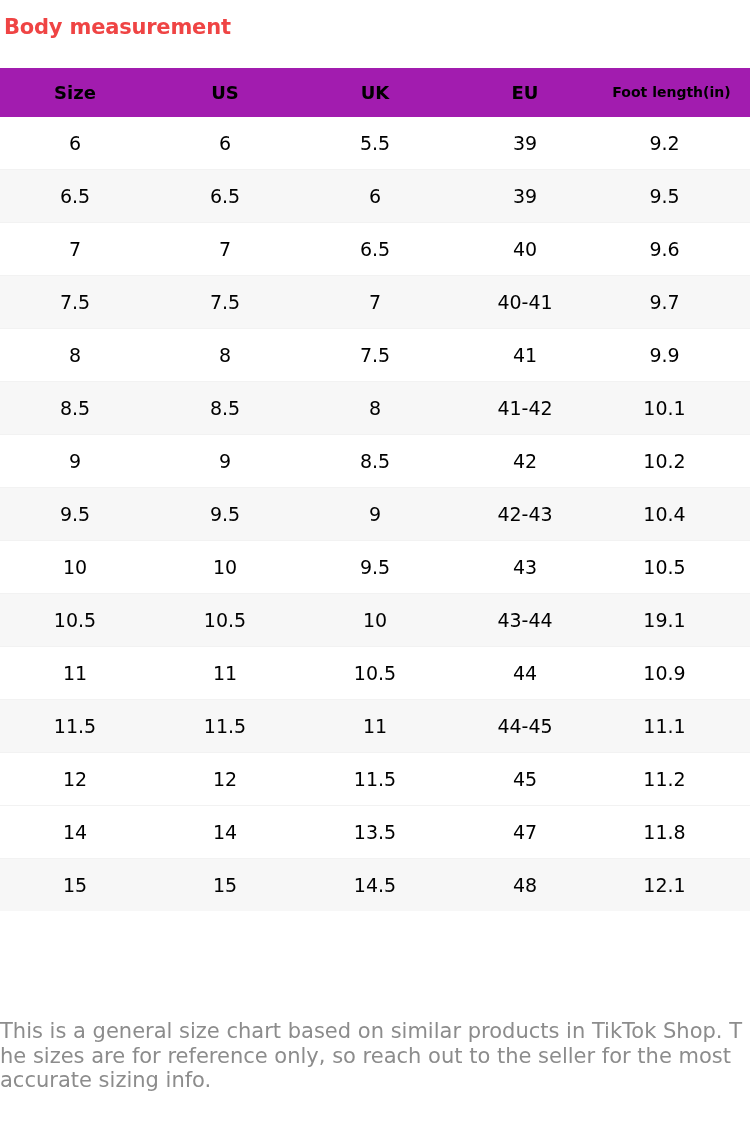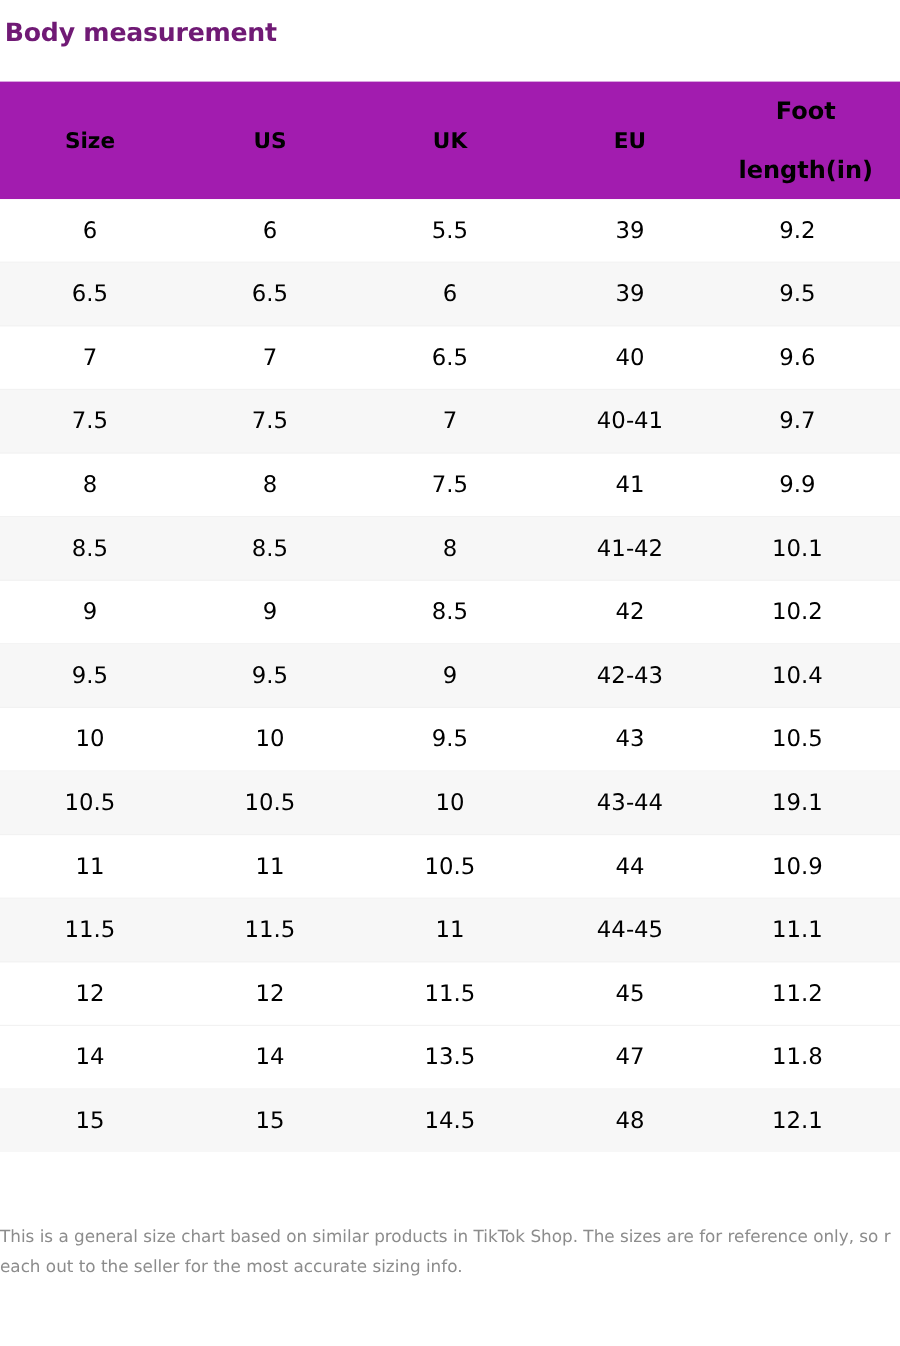--- a/index.html
+++ b/index.html
@@ -23,21 +23,21 @@
     box-sizing: border-box;
   }
 
   
   .page-title {
     position: absolute;
     left: 4px;
     top: 14px;
     font-size: 21px;
     font-weight: bold;
-    color: #701a75;
+    color: #ef4444;
     letter-spacing: -0.2px;
     line-height: 26px;
     white-space: nowrap;
   }
 
   
   .size-table {
     position: absolute;
     left: 0;
     top: 68px;
@@ -63,21 +63,21 @@
   .col-foot   { width: 150px; }
 
   .size-table thead th {
     background: #a21caf;
     height: 49px;
     font-size: 18px;
     font-weight: bold;
     line-height: 49px;
   }
   .size-table thead th.head-foot {
-    font-size: 20px;
+    font-size: 14px;
     padding-right: 7px;
   }
 
   .size-table tbody tr {
     height: 52px;
   }
   .size-table tbody tr.row-even {
     background: #ffffff;
   }
   .size-table tbody tr.row-odd {
@@ -96,21 +96,21 @@
     padding-right: 21px;
     margin-top: 35px;
   }
 
   
   .footer-note {
     position: absolute;
     left: 0;
     top: 1019px;
     width: 750px;
-    font-size: 14px;
+    font-size: 21px;
     line-height: 24.5px;
     color: #8c8c8c;
     word-break: break-all;
     overflow-wrap: anywhere;
     white-space: normal;
   }
 </style>
 </head>
 <body>
 

